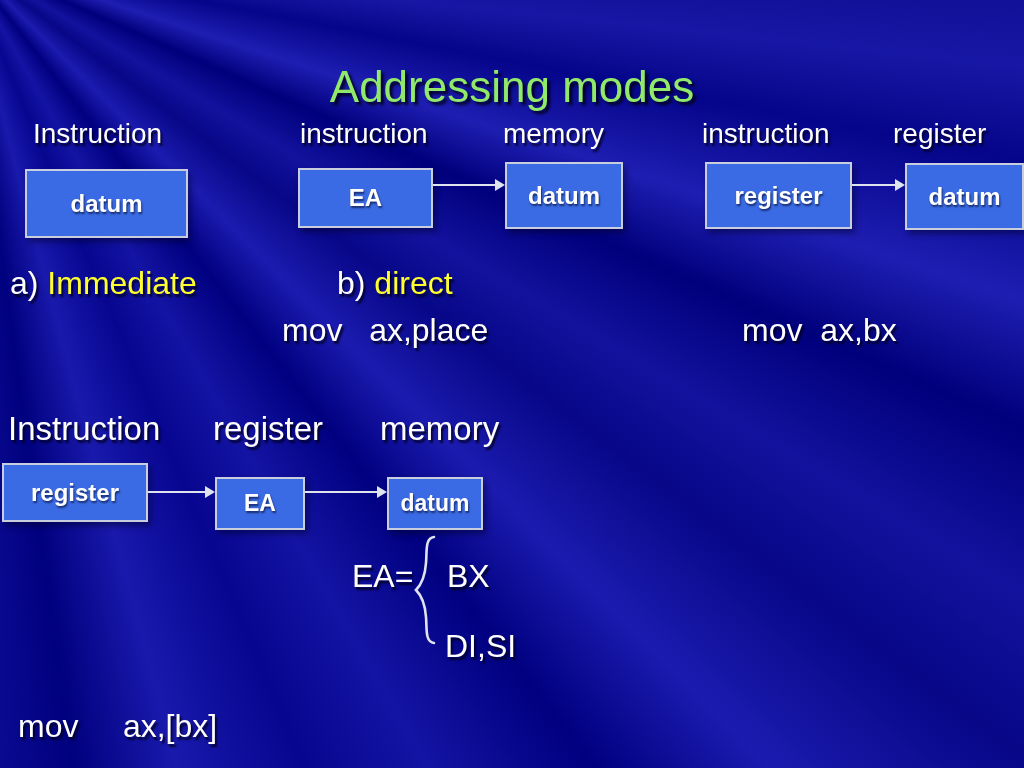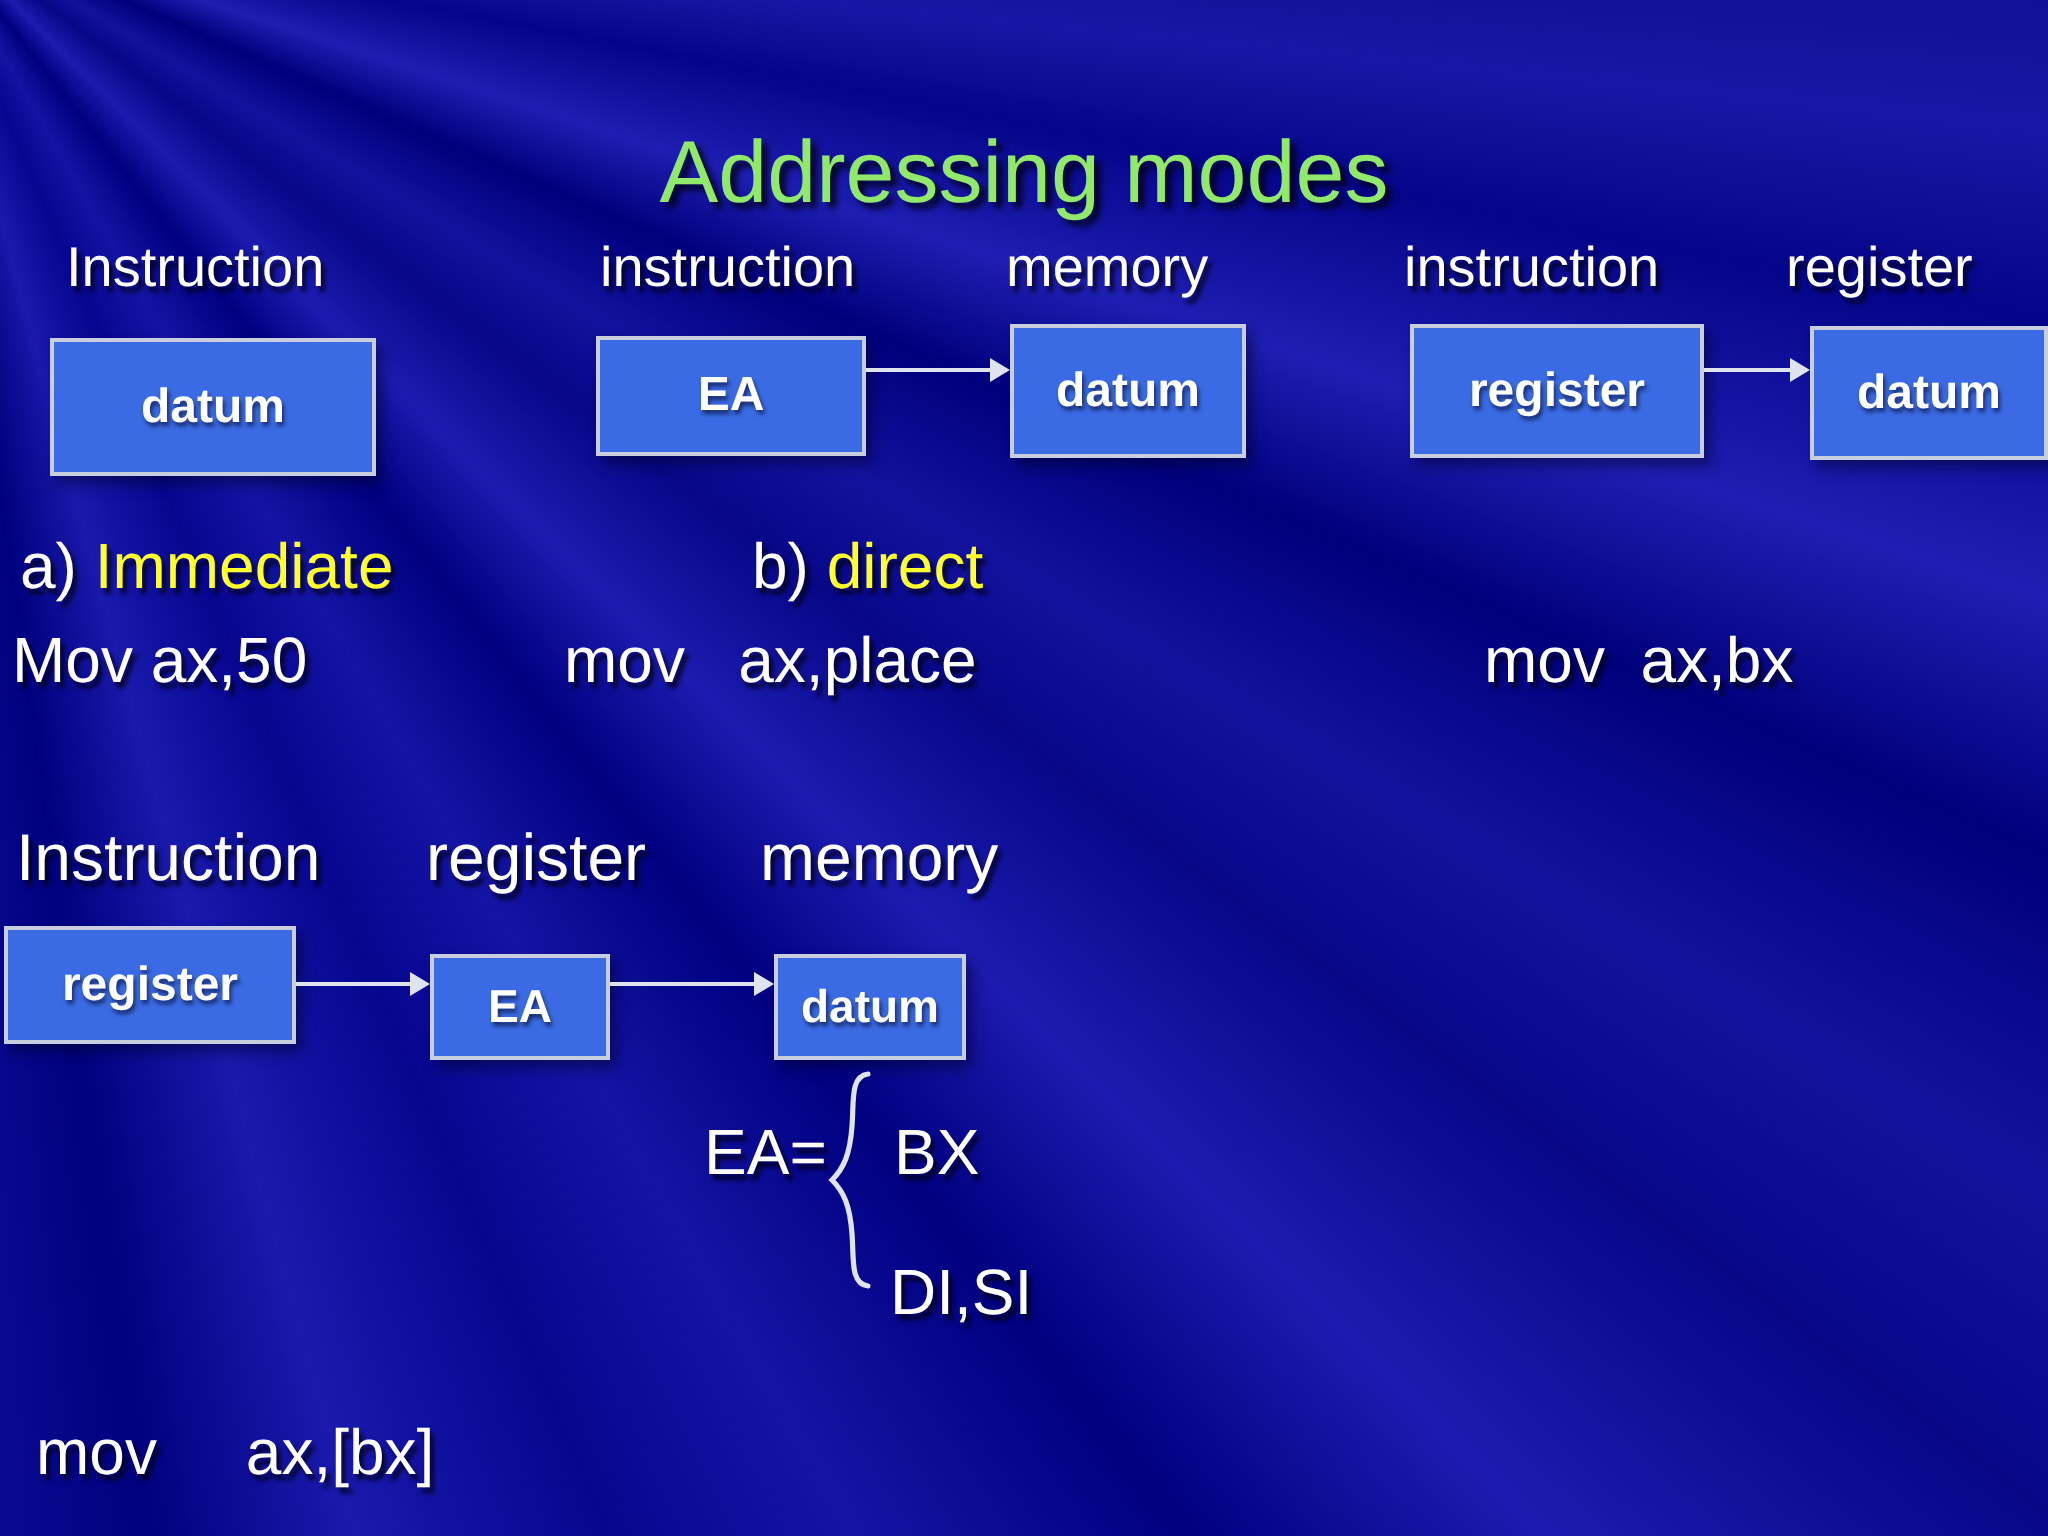--- a/index.html
+++ b/index.html
@@ -57,23 +57,22 @@
   <div class="box" style="left:25px;top:169px;width:163px;height:69px">datum</div>
   <div class="box" style="left:298px;top:168px;width:135px;height:60px">EA</div>
   <div class="box" style="left:505px;top:162px;width:118px;height:67px">datum</div>
   <div class="box" style="left:705px;top:162px;width:147px;height:67px">register</div>
   <div class="box" style="left:905px;top:163px;width:119px;height:67px">datum</div>
 
   <div class="arrow" style="left:433px;top:184px;width:70px"></div>
   <div class="arrow" style="left:852px;top:184px;width:51px"></div>
 
   <div class="code sh" style="left:10px;top:265px"><span class="wht">a) </span><span class="ylw">Immediate</span></div>
-  <div class="code sh" style="left:376px;top:265px"><span class="wht">b) </span><span class="ylw">direct</span></div>
+  <div class="code sh" style="left:337px;top:265px"><span class="wht">b) </span><span class="ylw">direct</span></div>
 
-  <div class="code sh" style="left:6px;top:312px">Mov ax,50</div>
   <div class="code sh" style="left:282px;top:312px">mov   ax,place</div>
   <div class="code sh" style="left:742px;top:312px">mov  ax,bx</div>
 
   <div class="lbl2 sh" style="left:8px;top:410px">Instruction</div>
   <div class="lbl2 sh" style="left:213px;top:410px">register</div>
   <div class="lbl2 sh" style="left:380px;top:410px">memory</div>
 
   <div class="box" style="left:2px;top:463px;width:146px;height:59px">register</div>
   <div class="box" style="left:215px;top:477px;width:90px;height:53px;font-size:23px">EA</div>
   <div class="box" style="left:387px;top:477px;width:96px;height:53px;font-size:23px">datum</div>

